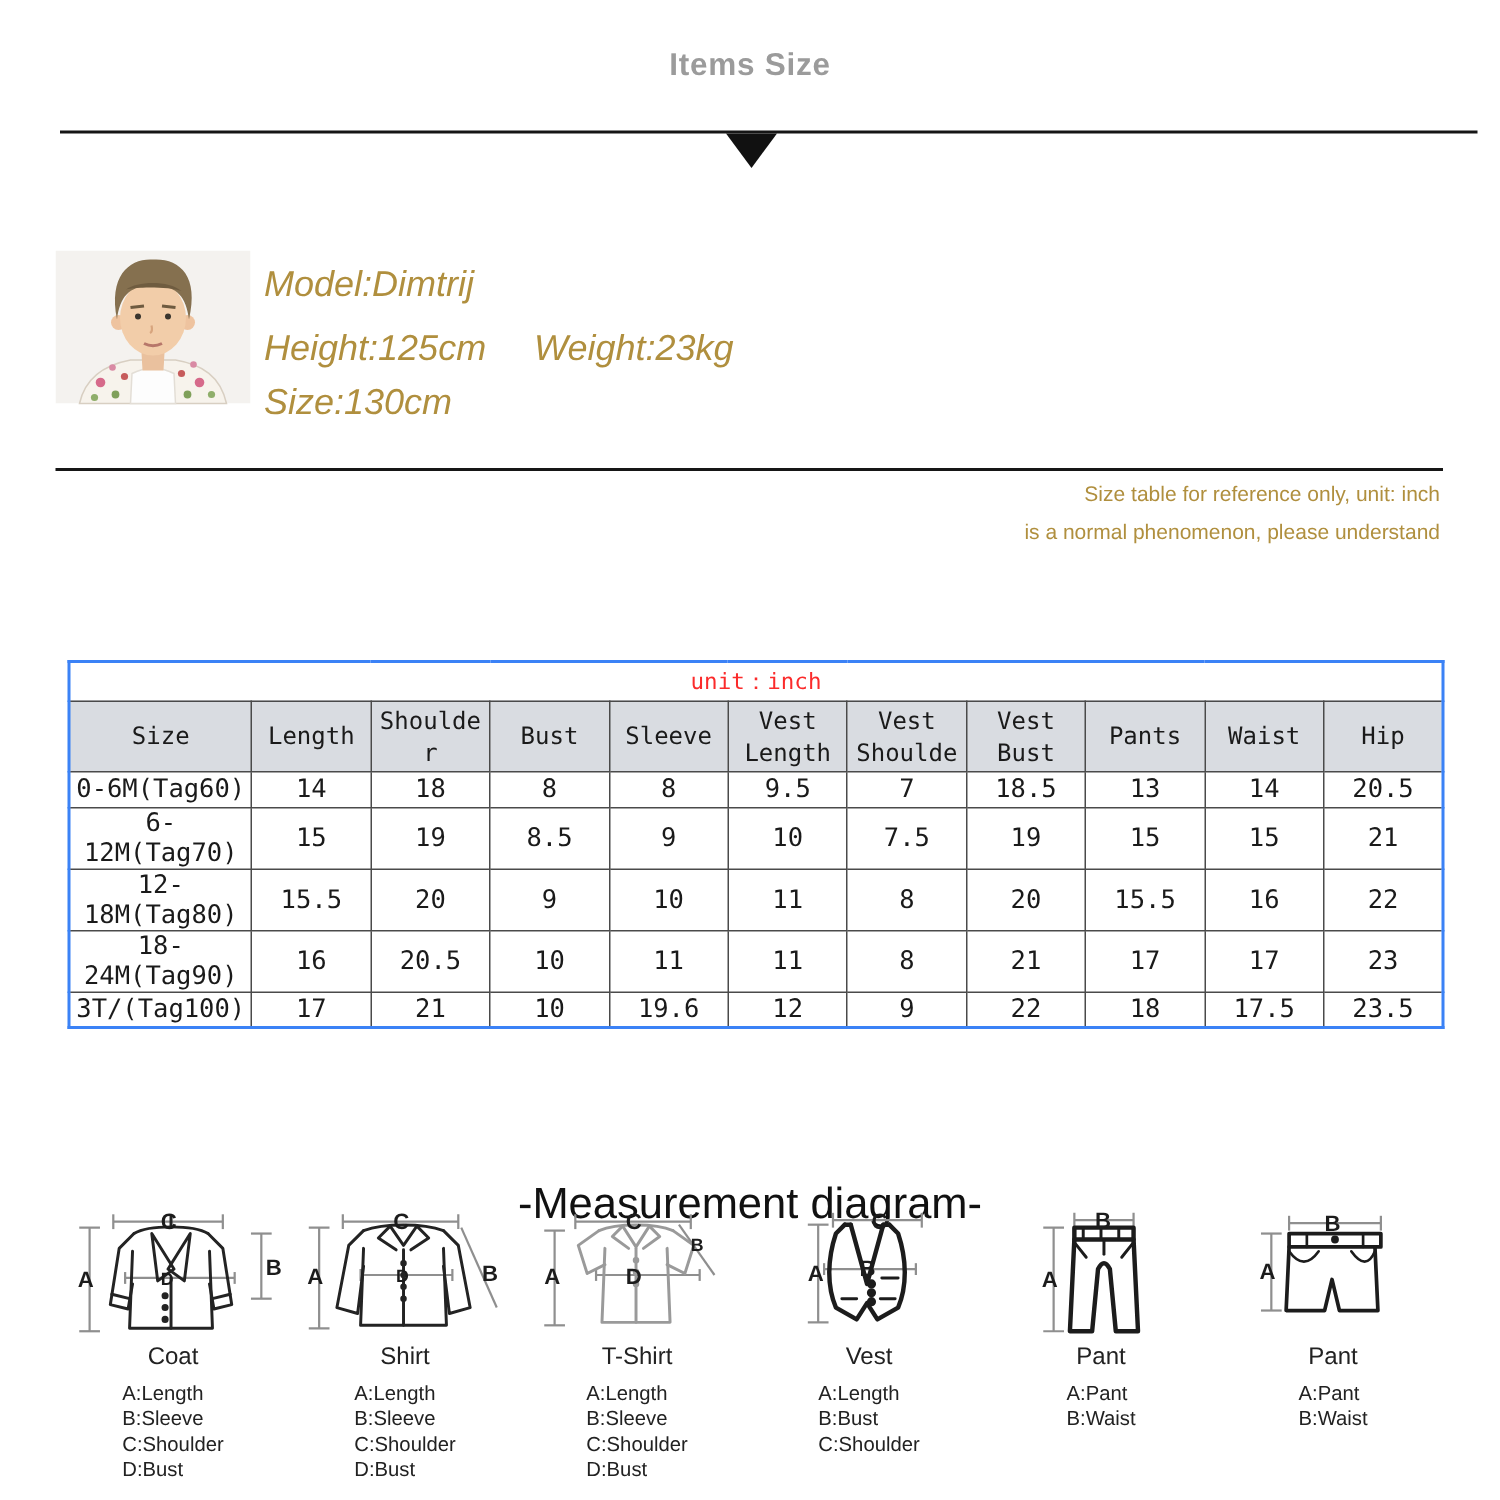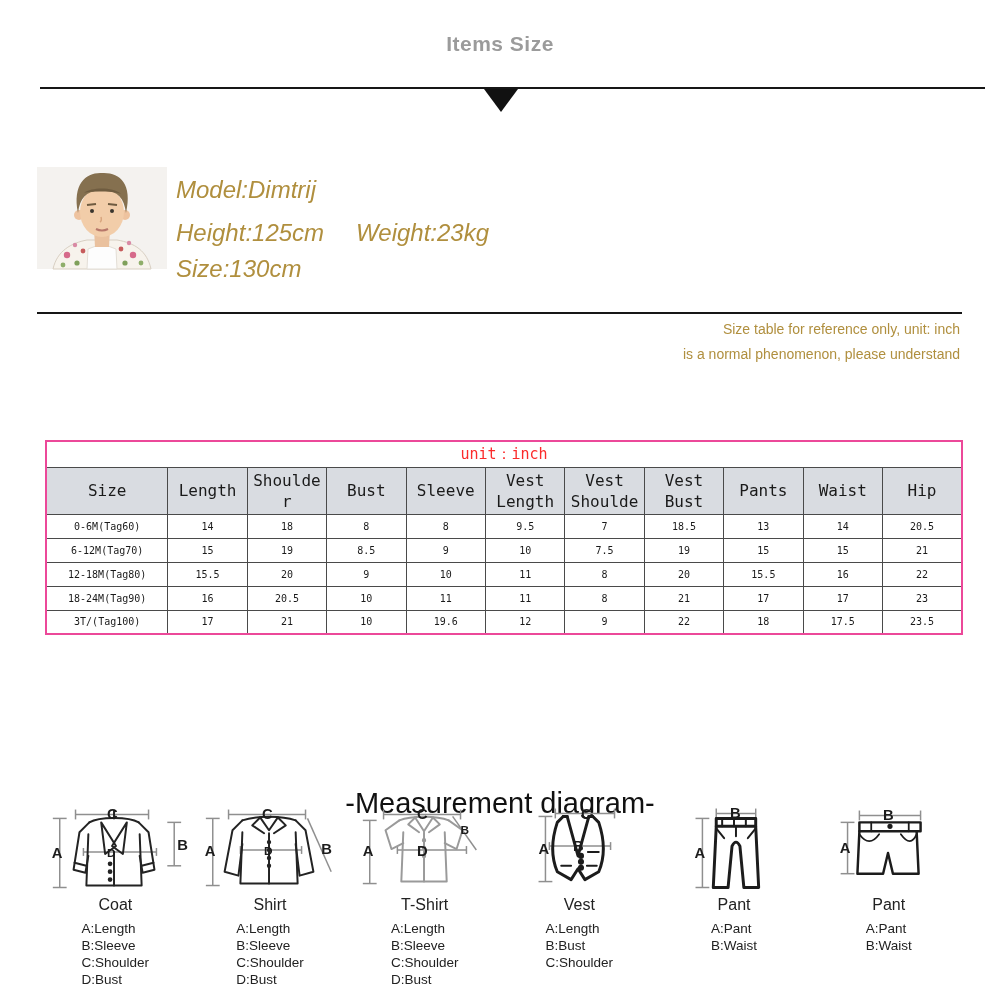--- a/index.html
+++ b/index.html
@@ -30,31 +30,31 @@
   .mid-rule { position:absolute; top:312px; left:37px; width:925px; height:2px; background:#161616; }
   
   .disclaimer {
     position:absolute; top:317px; right:40px; text-align:right;
     font-size:14px; line-height:25px; color:#b08f3e;
   }
   
   .table-wrap { position:absolute; top:440px; left:45px; width:918px; }
   table[data-name="size-table"] {
     width:100%; border-collapse:collapse; table-layout:fixed;
-    border:2px solid #ec4899;
+    border:2px solid #3b82f6;
     font-family:"DejaVu Sans Mono","Liberation Mono",monospace;
     color:#1a1a1a;
   }
   table[data-name="size-table"] td, table[data-name="size-table"] th { border:1px solid #4a4a4a; text-align:center; padding:0; }
   td.unit-cell { height:26px; text-align:right; padding-right:5px; font-size:15px; color:#fb2b2b; }
   table[data-name="size-table"] th {
     background:#d9dce1; height:47px; font-weight:normal;
     font-size:16px; line-height:21px; white-space:pre-line;
   }
-  td.data { height:24px; font-size:10px; }
+  td.data { height:24px; font-size:17px; }
   
   .measure-heading {
     position:absolute; top:763px; left:0; width:100%;
     text-align:center; font-size:29px; color:#111; font-weight:normal;
     font-stretch:condensed;
   }
   .diagrams { position:absolute; top:806px; left:38px; width:928px; display:flex; }
   figure { margin:0; flex:1 1 0; text-align:center; }
   figure svg.garment { display:block; margin:0 auto; width:150px; height:88px; }
   figcaption { font-size:16px; color:#222; margin-top:2px; }

